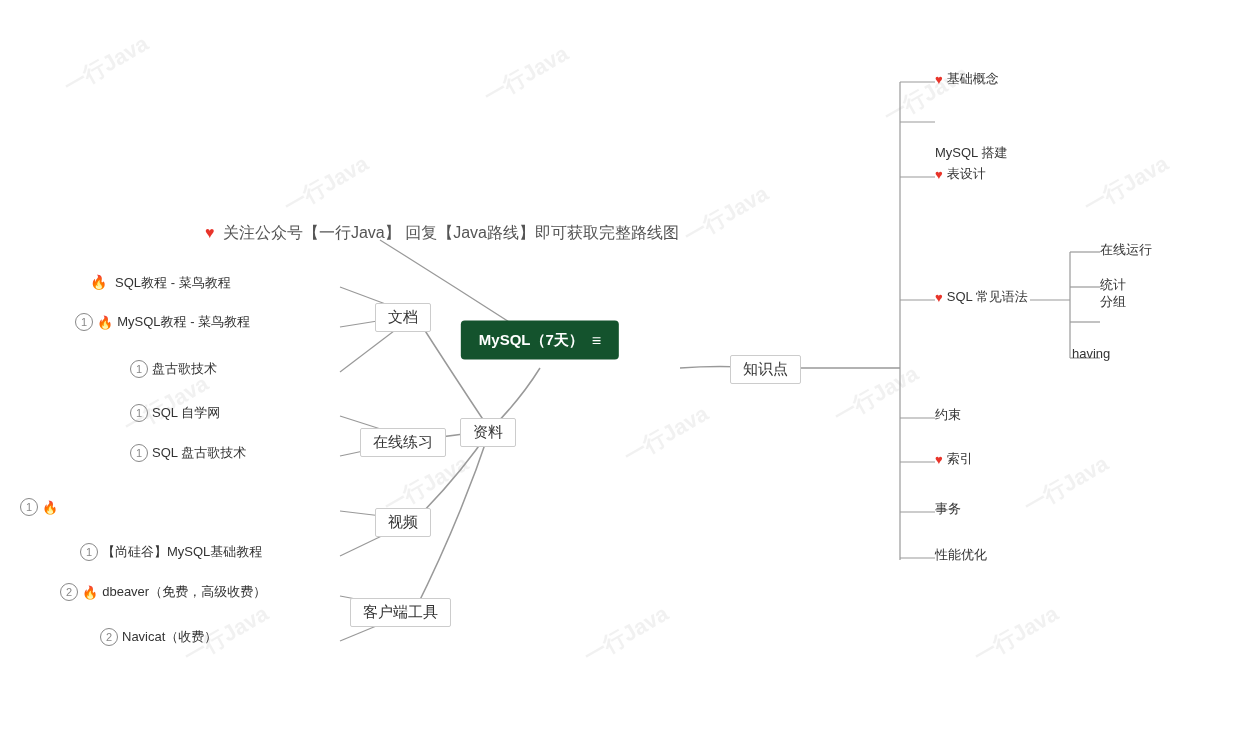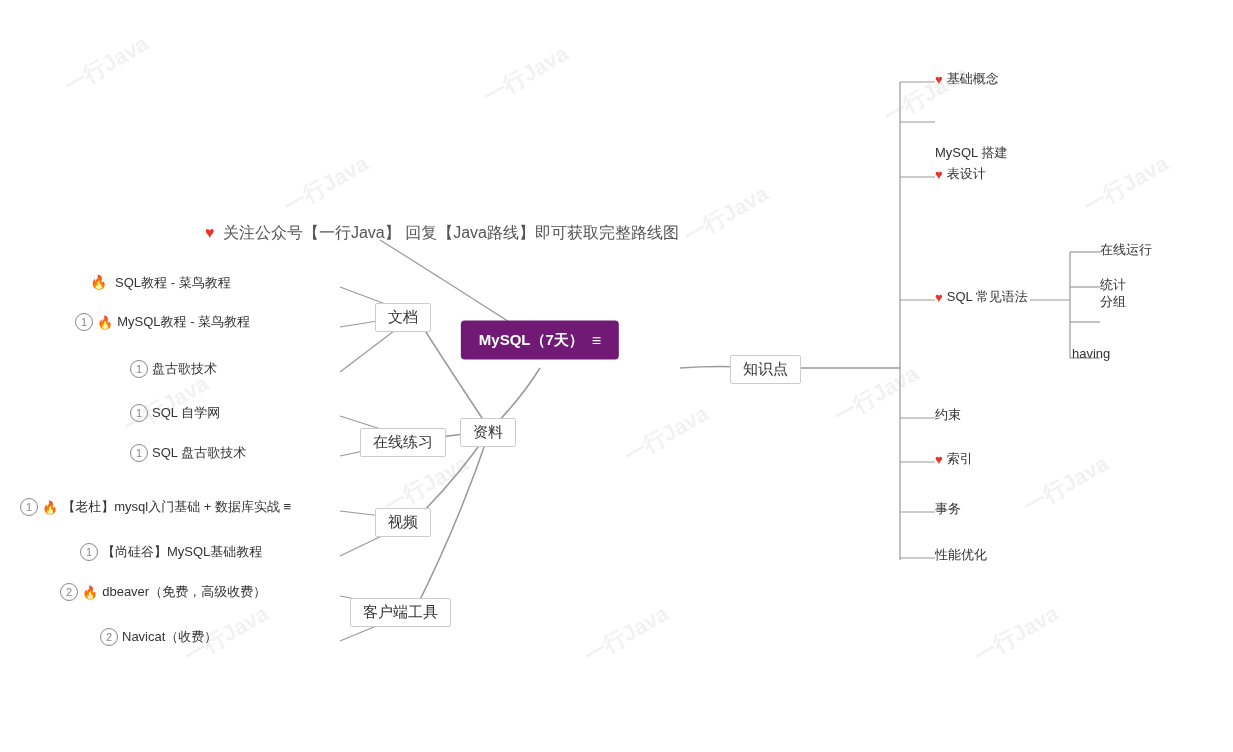--- a/index.html
+++ b/index.html
@@ -28,21 +28,21 @@
 
     svg.mindmap {
       position: absolute;
       top: 0; left: 0;
       width: 1233px;
       height: 752px;
       overflow: visible;
     }
 
     .node-center {
-      background: #701a75;
+      background: #14532d;
       color: #fff;
       border-radius: 4px;
       padding: 10px 18px;
       font-size: 15px;
       font-weight: bold;
       display: flex;
       align-items: center;
       gap: 8px;
       position: absolute;
     }
@@ -175,21 +175,20 @@
   <span>SQL 盘古歌技术</span>
 </div>
 
 <div class="node-box" style="left:375px;top:508px;">
   <span>视频</span>
 </div>
 
 <div style="position:absolute;left:20px;top:498px;display:flex;align-items:center;gap:4px;">
   <span style="display:inline-flex;align-items:center;justify-content:center;width:18px;height:18px;border-radius:50%;border:1.5px solid #888;font-size:11px;color:#888;">1</span>
   <span style="color:#e8342a;font-size:13px;">🔥</span>
-  <span>【老杜】mysql入门基础 + 数据库实战 ≡</span>
 </div>
 <div style="position:absolute;left:80px;top:543px;display:flex;align-items:center;gap:4px;">
   <span style="display:inline-flex;align-items:center;justify-content:center;width:18px;height:18px;border-radius:50%;border:1.5px solid #888;font-size:11px;color:#888;">1</span>
   <span>【尚硅谷】MySQL基础教程</span>
 </div>
 
 <div class="node-box" style="left:350px;top:598px;">
   <span>客户端工具</span>
 </div>
 

